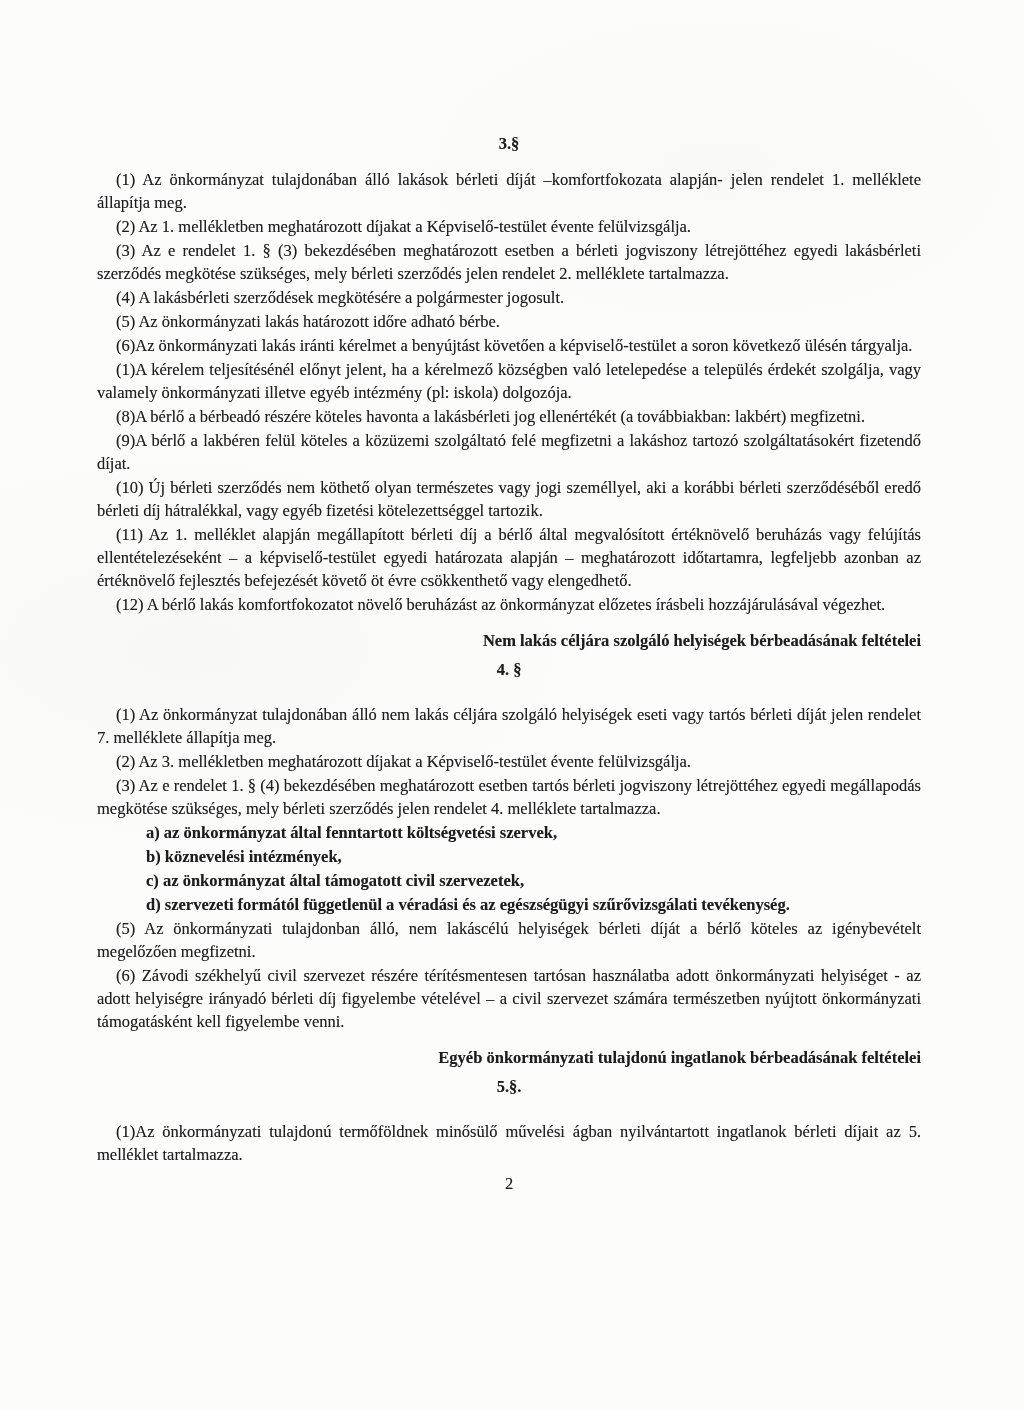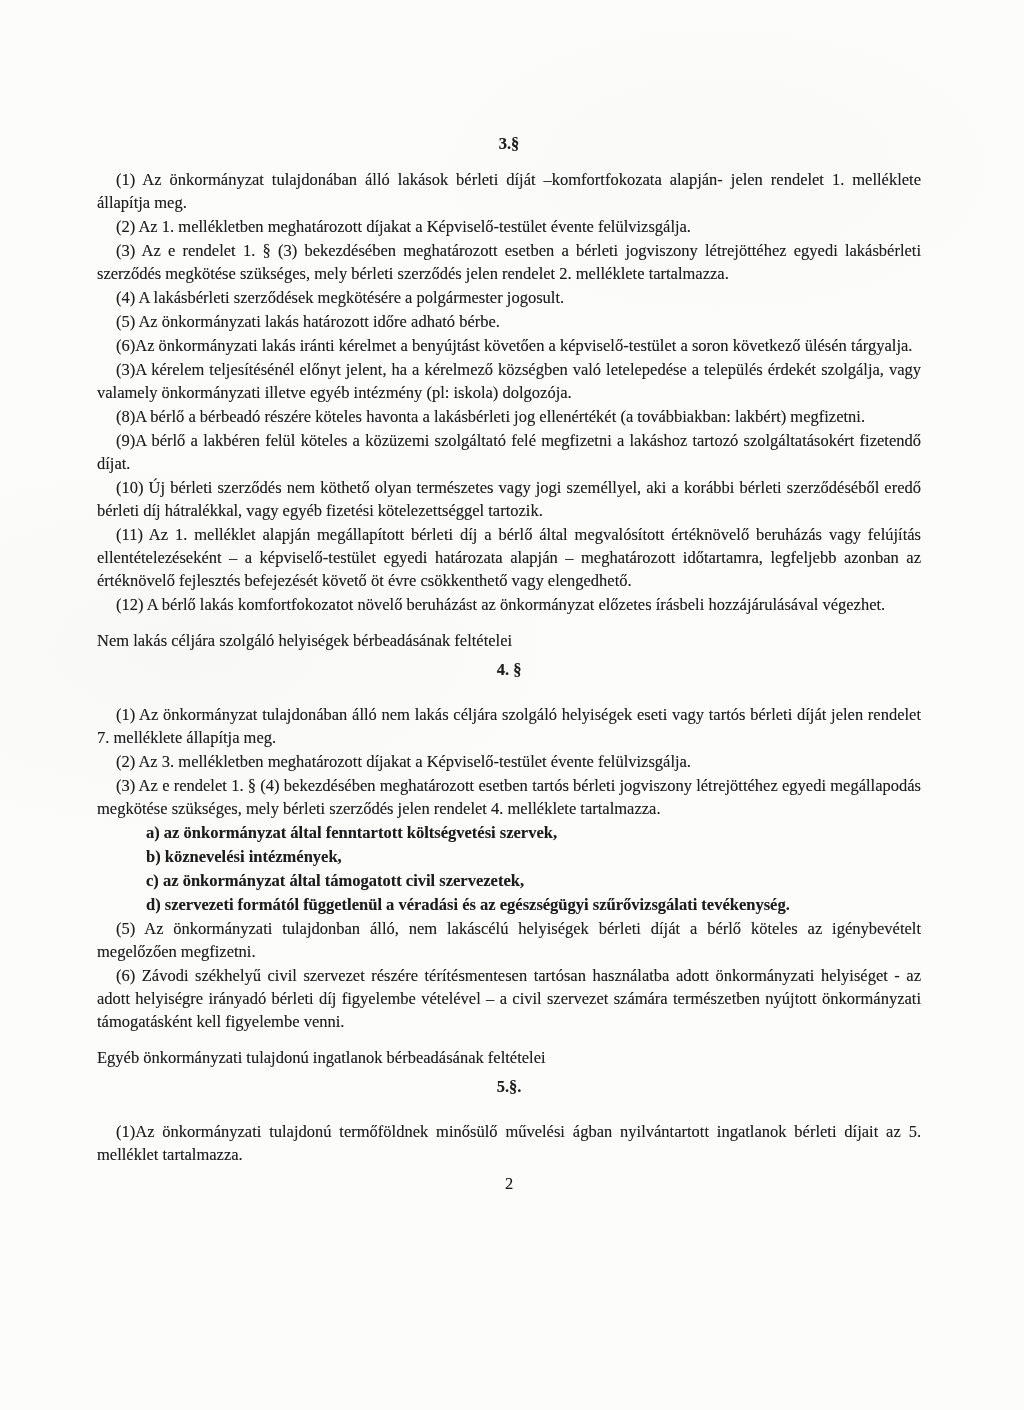--- a/index.html
+++ b/index.html
@@ -35,22 +35,22 @@
     text-indent: 19px;
   }
   .list-item {
     margin: 1px 0 1px 49px;
     text-align: left;
     text-indent: 0;
     font-weight: bold;
   }
   .heading {
     margin: 13px 0 5px;
-    text-align: left;
-    font-weight: 400;
+    text-align: right;
+    font-weight: 700;
     text-indent: 0;
   }
   .section-mark {
     margin: 6px 0 22px;
     text-align: center;
     font-weight: 700;
     text-indent: 0;
   }
   .content > .section-mark:first-child {
     margin: 0 0 13px;
@@ -69,21 +69,21 @@
 <div class="paper">
   <div class="content" id="doc-flow">
 
   <div class="section-mark"><span>3.§</span></div>
       <p class="para"><span>(1) Az önkormányzat tulajdonában álló lakások bérleti díját –komfortfokozata alapján- jelen rendelet </span><span class="it">1. melléklete</span><span> állapítja meg.</span></p>
       <p class="para"><span>(2) Az 1. mellékletben meghatározott díjakat a Képviselő-testület évente felülvizsgálja.</span></p>
       <p class="para"><span>(3) Az e rendelet 1. § (3) bekezdésében meghatározott esetben a bérleti jogviszony létrejöttéhez egyedi lakásbérleti szerződés megkötése szükséges, mely bérleti szerződés jelen rendelet </span><span class="it">2. melléklete</span><span> tartalmazza.</span></p>
       <p class="para"><span>(4) A lakásbérleti szerződések megkötésére a polgármester jogosult.</span></p>
       <p class="para"><span>(5) Az önkormányzati lakás határozott időre adható bérbe.</span></p>
       <p class="para"><span>(6)Az önkormányzati lakás iránti kérelmet a benyújtást követően a képviselő-testület a soron következő ülésén tárgyalja.</span></p>
-      <p class="para"><span>(3)A kérelem teljesítésénél előnyt jelent, ha a kérelmező községben való letelepedése a település érdekét szolgálja, vagy valamely önkormányzati illetve egyéb intézmény (pl: iskola) dolgozója.</span></p>
+      <p class="para"><span>(1)A kérelem teljesítésénél előnyt jelent, ha a kérelmező községben való letelepedése a település érdekét szolgálja, vagy valamely önkormányzati illetve egyéb intézmény (pl: iskola) dolgozója.</span></p>
       <p class="para"><span>(8)A bérlő a bérbeadó részére köteles havonta a lakásbérleti jog ellenértékét (a továbbiakban: lakbért) megfizetni.</span></p>
       <p class="para"><span>(9)A bérlő a lakbéren felül köteles a közüzemi szolgáltató felé megfizetni a lakáshoz tartozó szolgáltatásokért fizetendő díjat.</span></p>
       <p class="para"><span>(10) Új bérleti szerződés nem köthető olyan természetes vagy jogi személlyel, aki a korábbi bérleti szerződéséből eredő bérleti díj hátralékkal, vagy egyéb fizetési kötelezettséggel tartozik.</span></p>
       <p class="para"><span>(11) Az 1. melléklet alapján megállapított bérleti díj a bérlő által megvalósított értéknövelő beruházás vagy felújítás ellentételezéseként – a képviselő-testület egyedi határozata alapján – meghatározott időtartamra, legfeljebb azonban az értéknövelő fejlesztés befejezését követő öt évre csökkenthető vagy elengedhető.</span></p>
       <p class="para"><span>(12) A bérlő lakás komfortfokozatot növelő beruházást az önkormányzat előzetes írásbeli hozzájárulásával végezhet.</span></p>
       <div class="heading"><span>Nem lakás céljára szolgáló helyiségek bérbeadásának feltételei</span></div>
       <div class="section-mark"><span>4. §</span></div>
       <p class="para"><span>(1) Az önkormányzat tulajdonában álló nem lakás céljára szolgáló helyiségek eseti vagy tartós bérleti díját jelen rendelet </span><span class="it">7. melléklete</span><span> állapítja meg.</span></p>
       <p class="para"><span>(2) Az 3. mellékletben meghatározott díjakat a Képviselő-testület évente felülvizsgálja.</span></p>
       <p class="para"><span>(3) Az e rendelet 1. § (4) bekezdésében meghatározott esetben tartós bérleti jogviszony létrejöttéhez egyedi megállapodás megkötése szükséges, mely bérleti szerződés jelen rendelet </span><span class="it">4. melléklete</span><span> tartalmazza.</span></p>

